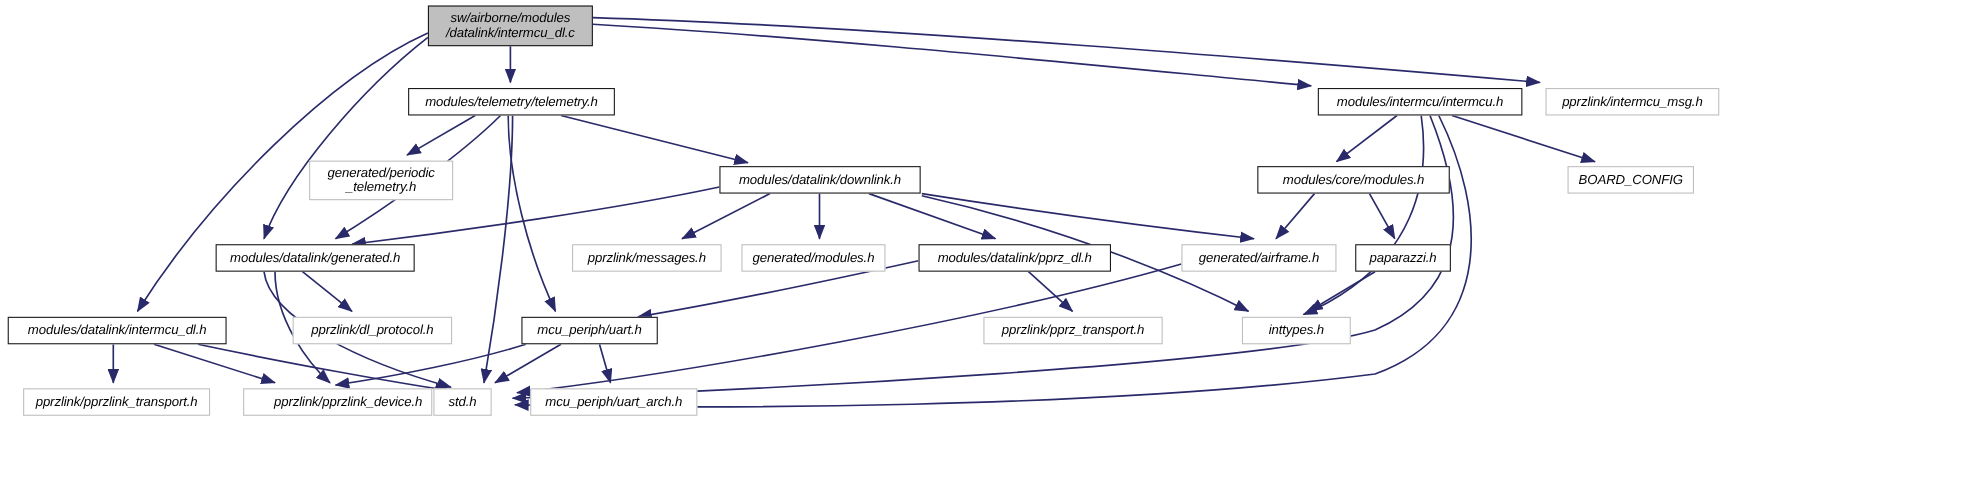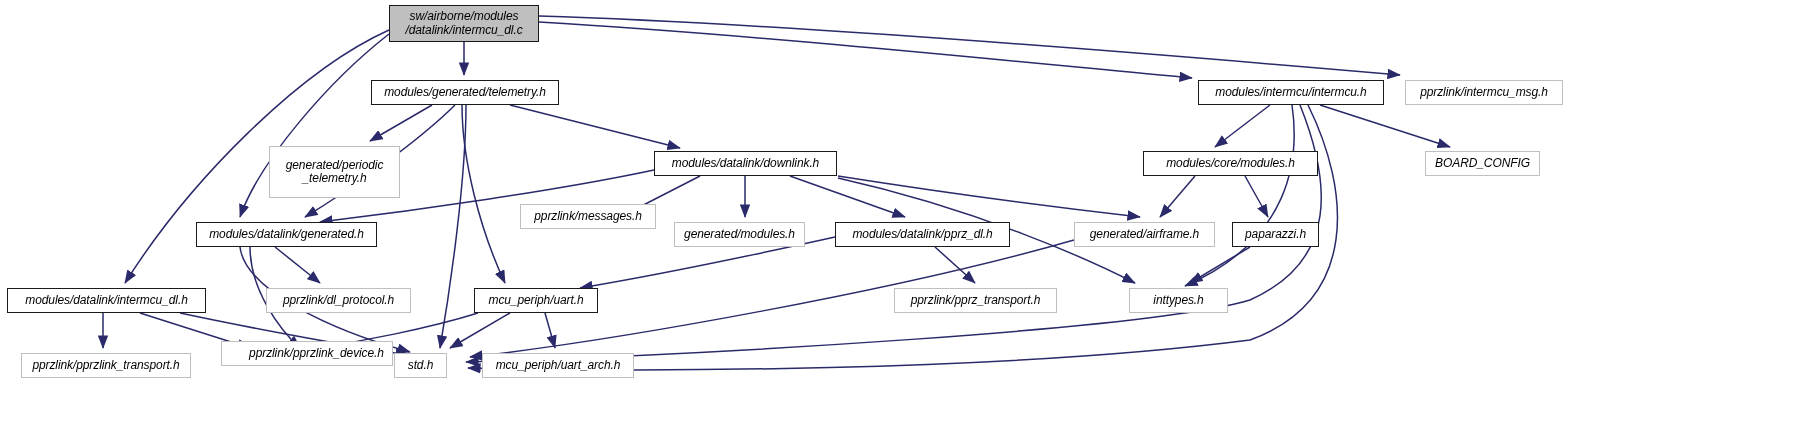--- a/index.html
+++ b/index.html
@@ -93,37 +93,37 @@
         <path d="M180,313 C260,330 360,348 408,355"></path>
         <path d="M510,313 L450,348"></path>
         <path d="M545,313 L555,348"></path>
         <path d="M478,313 C430,328 360,342 305,350"></path>
         <path d="M1074,240 C900,290 620,340 470,357"></path>
       </g>
   </svg>
   <div id="nodes-group">
       <div class="gnode root" style="left: 389px; top: 5px; width: 150px; height: 37px;">sw/airborne/modules
 /datalink/intermcu_dl.c</div>
-      <div class="gnode strong" style="left: 371px; top: 80px; width: 188px; height: 25px;">modules/generated/telemetry.h</div>
+      <div class="gnode strong" style="left: 371px; top: 80px; width: 188px; height: 25px;">modules/telemetry/telemetry.h</div>
       <div class="gnode strong" style="left: 1198px; top: 80px; width: 186px; height: 25px;">modules/intermcu/intermcu.h</div>
       <div class="gnode " style="left: 1405px; top: 80px; width: 158px; height: 25px;">pprzlink/intermcu_msg.h</div>
-      <div class="gnode " style="left: 269px; top: 146px; width: 131px; height: 52px;">generated/periodic
+      <div class="gnode " style="left: 281px; top: 146px; width: 131px; height: 36px;">generated/periodic
 _telemetry.h</div>
       <div class="gnode strong" style="left: 654px; top: 151px; width: 183px; height: 25px;">modules/datalink/downlink.h</div>
       <div class="gnode strong" style="left: 1143px; top: 151px; width: 175px; height: 25px;">modules/core/modules.h</div>
       <div class="gnode " style="left: 1425px; top: 151px; width: 115px; height: 25px;">BOARD_CONFIG</div>
       <div class="gnode strong" style="left: 196px; top: 222px; width: 181px; height: 25px;">modules/datalink/generated.h</div>
-      <div class="gnode " style="left: 520px; top: 204px; width: 136px; height: 25px; text-align: right;">pprzlink/messages.h</div>
+      <div class="gnode " style="left: 520px; top: 222px; width: 136px; height: 25px; text-align: right;">pprzlink/messages.h</div>
       <div class="gnode " style="left: 674px; top: 222px; width: 131px; height: 25px;">generated/modules.h</div>
       <div class="gnode strong" style="left: 835px; top: 222px; width: 175px; height: 25px;">modules/datalink/pprz_dl.h</div>
       <div class="gnode " style="left: 1074px; top: 222px; width: 141px; height: 25px;">generated/airframe.h</div>
       <div class="gnode strong" style="left: 1232px; top: 222px; width: 87px; height: 25px;">paparazzi.h</div>
       <div class="gnode strong" style="left: 7px; top: 288px; width: 199px; height: 25px;">modules/datalink/intermcu_dl.h</div>
       <div class="gnode " style="left: 266px; top: 288px; width: 145px; height: 25px;">pprzlink/dl_protocol.h</div>
       <div class="gnode strong" style="left: 474px; top: 288px; width: 124px; height: 25px;">mcu_periph/uart.h</div>
       <div class="gnode " style="left: 894px; top: 288px; width: 163px; height: 25px;">pprzlink/pprz_transport.h</div>
       <div class="gnode " style="left: 1129px; top: 288px; width: 99px; height: 25px;">inttypes.h</div>
       <div class="gnode " style="left: 21px; top: 353px; width: 170px; height: 25px;">pprzlink/pprzlink_transport.h</div>
-      <div class="gnode " style="left: 221px; top: 341px; width: 172px; height: 25px; padding-left: 25px;">pprzlink/pprzlink_device.h</div>
+      <div class="gnode " style="left: 221px; top: 353px; width: 172px; height: 25px; padding-left: 25px;">pprzlink/pprzlink_device.h</div>
       <div class="gnode " style="left: 394px; top: 353px; width: 53px; height: 25px;">std.h</div>
       <div class="gnode " style="left: 482px; top: 353px; width: 152px; height: 25px;">mcu_periph/uart_arch.h</div>
     </div>
 </div>
 
 </body></html>

